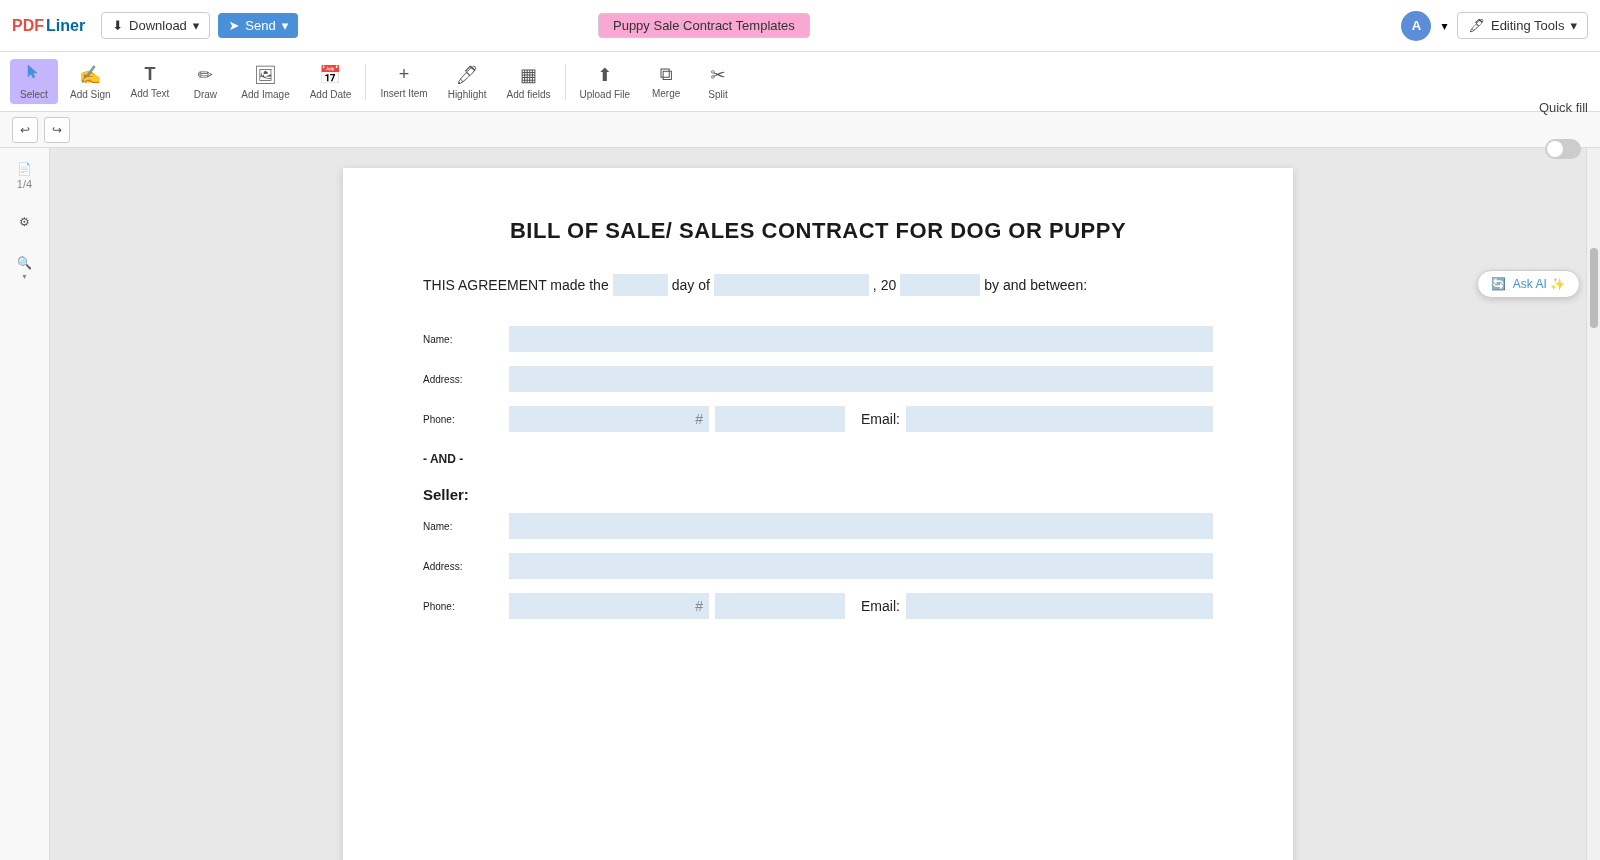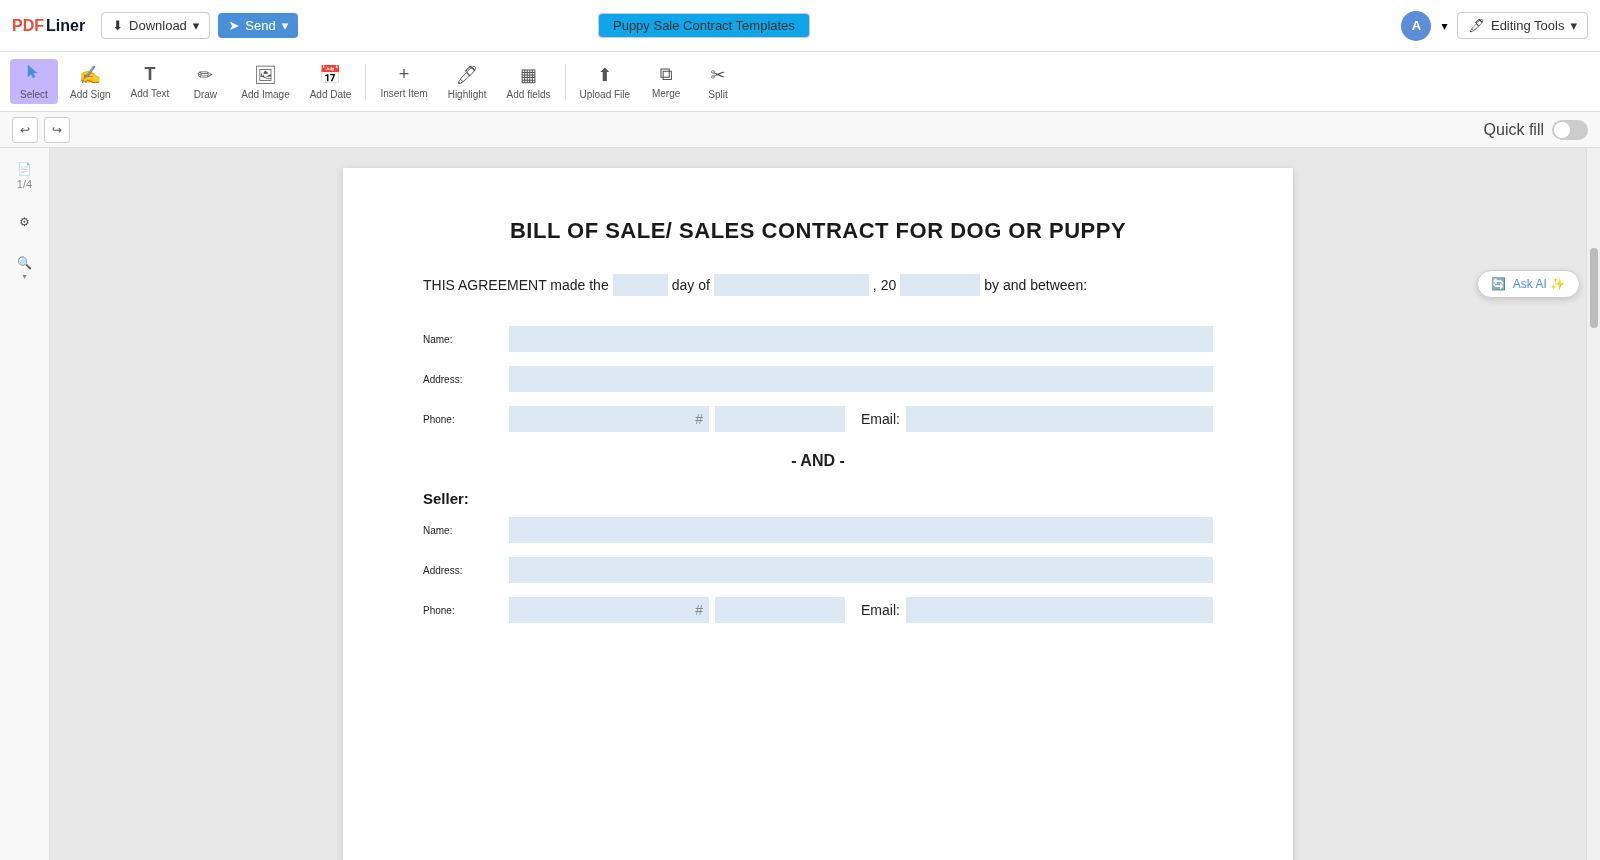--- a/index.html
+++ b/index.html
@@ -34,21 +34,21 @@
 
     .logo {
       display: flex;
       align-items: center;
       gap: 2px;
       font-weight: bold;
       font-size: 16px;
       margin-right: 8px;
     }
     .logo-pdf { color: #e74c3c; }
-    .logo-liner { color: #0f172a; }
+    .logo-liner { color: #0369a1; }
 
     .btn-download {
       display: flex;
       align-items: center;
       gap: 6px;
       padding: 5px 10px;
       border: 1px solid #ccc;
       border-radius: 4px;
       background: #fff;
       cursor: pointer;
@@ -64,21 +64,21 @@
       border: none;
       border-radius: 4px;
       background: #4a90d9;
       cursor: pointer;
       font-size: 13px;
       color: #fff;
     }
 
     .header-title-badge {
       margin: 16px auto;
-      background: #0ea5e9;
+      background: #f9a8d4;
       border: 1px solid #ccc;
       border-radius: 4px;
       padding: 4px 14px;
       font-size: 13px;
       color: #333;
       font-weight: 500;
     }
 
     .header-right {
       display: flex;
@@ -174,23 +174,24 @@
       cursor: pointer;
       display: flex; align-items: center; justify-content: center;
       font-size: 12px;
       color: #555;
     }
 
     .quick-fill-area {
       margin-left: auto;
       display: flex;
       align-items: center;
-      gap: 8px;
-      font-size: 16px;
+      gap: 24px;
+      font-size: 13px;
       color: #444;
+      flex-direction: column;
     }
 
     .toggle-switch {
       width: 36px; height: 20px;
       background: #ccc;
       border-radius: 10px;
       position: relative;
       cursor: pointer;
     }
     .toggle-switch::after {
@@ -369,22 +370,21 @@
     .phone-row {
       display: flex;
       align-items: center;
       gap: 6px;
       margin-bottom: 14px;
       font-size: 14px;
       color: #222;
     }
 
     .separator {
-      text-align: center;
-      font-size: 16px;
+      font-size: 12px;
       font-weight: bold;
       color: #222;
       margin: 20px 0;
     }
 
     
     .ask-ai-btn {
       position: fixed;
       right: 20px;
       top: 270px;

